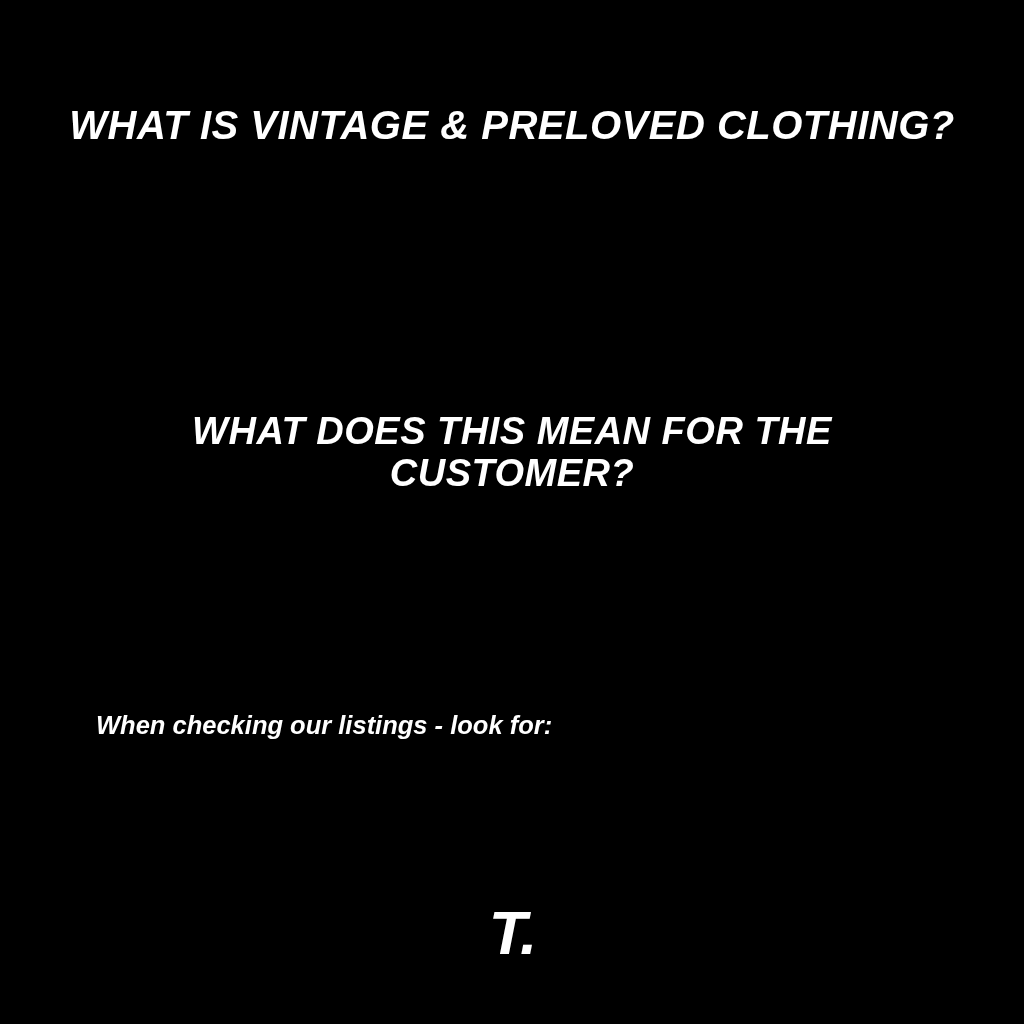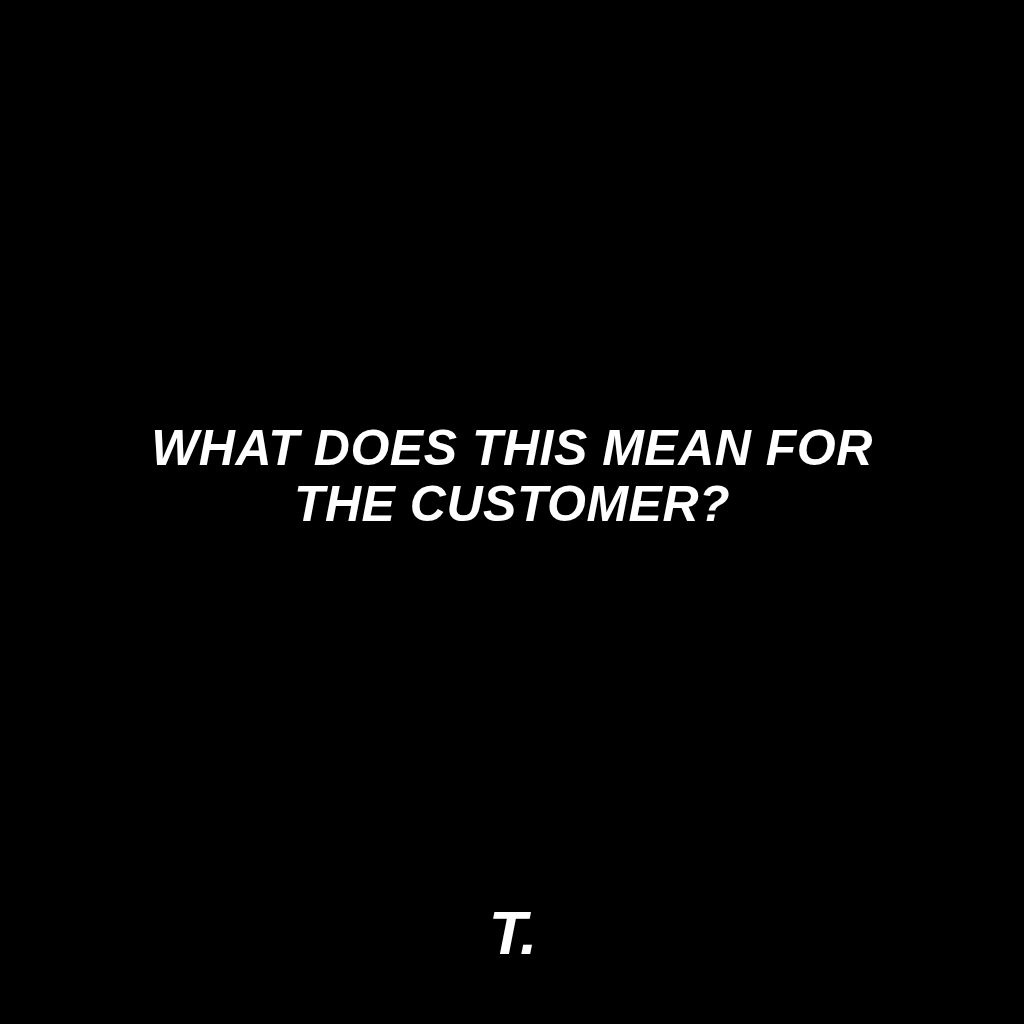--- a/index.html
+++ b/index.html
@@ -30,21 +30,21 @@
     line-height: 1.12;
   }
   .h-main {
     font-size: 40px;
     position: absolute;
     top: 76px;
     left: 0;
     right: 0;
   }
   .h-second {
-    font-size: 50px;
+    font-size: 38px;
     position: absolute;
     top: 378px;
     left: 120px;
     right: 120px;
   }
   .body-text {
     font-weight: bold;
     font-style: italic;
     font-size: 25.5px;
     line-height: 1.45;
@@ -102,24 +102,26 @@
     line-height: 62px;
     color: #ffffff;
     letter-spacing: -2px;
   }
 </style>
 </head>
 <body>
 
 <div class="page">
 
+  <h1 class="heading h-main">WHAT IS VINTAGE &amp; PRELOVED CLOTHING?</h1>
 
 
   <h2 class="heading h-second">WHAT DOES THIS MEAN FOR THE CUSTOMER?</h2>
 
 
+  <p class="body-text para-3">When checking our listings - look for:</p>
 
 
   <div class="logo">
     <span class="logo-mark">T.</span>
   </div>
 
 </div>
 
 </body></html>

